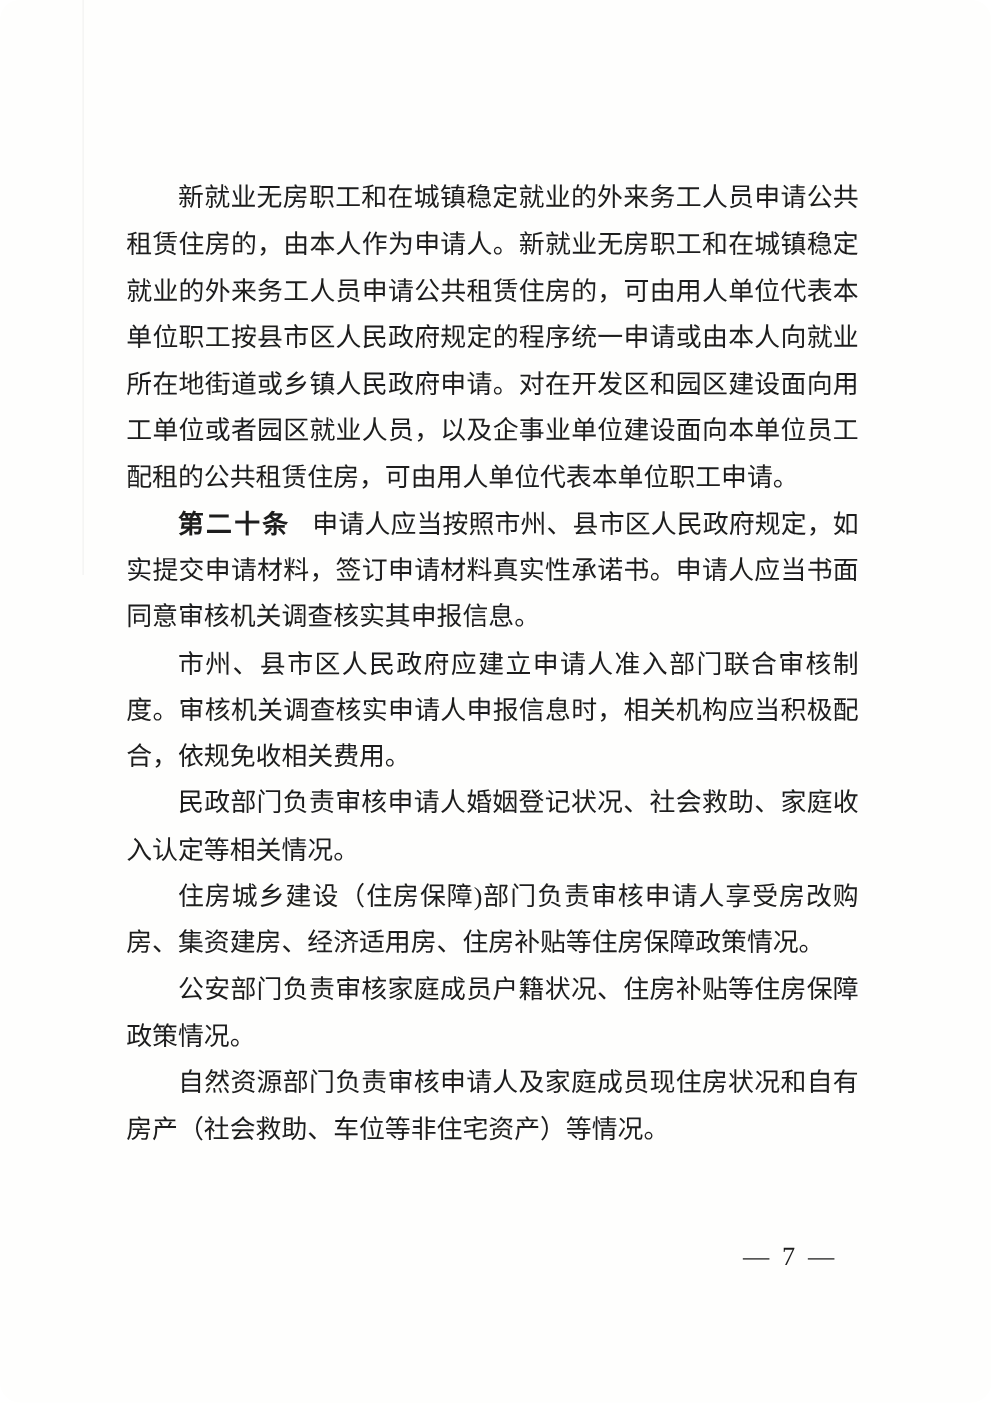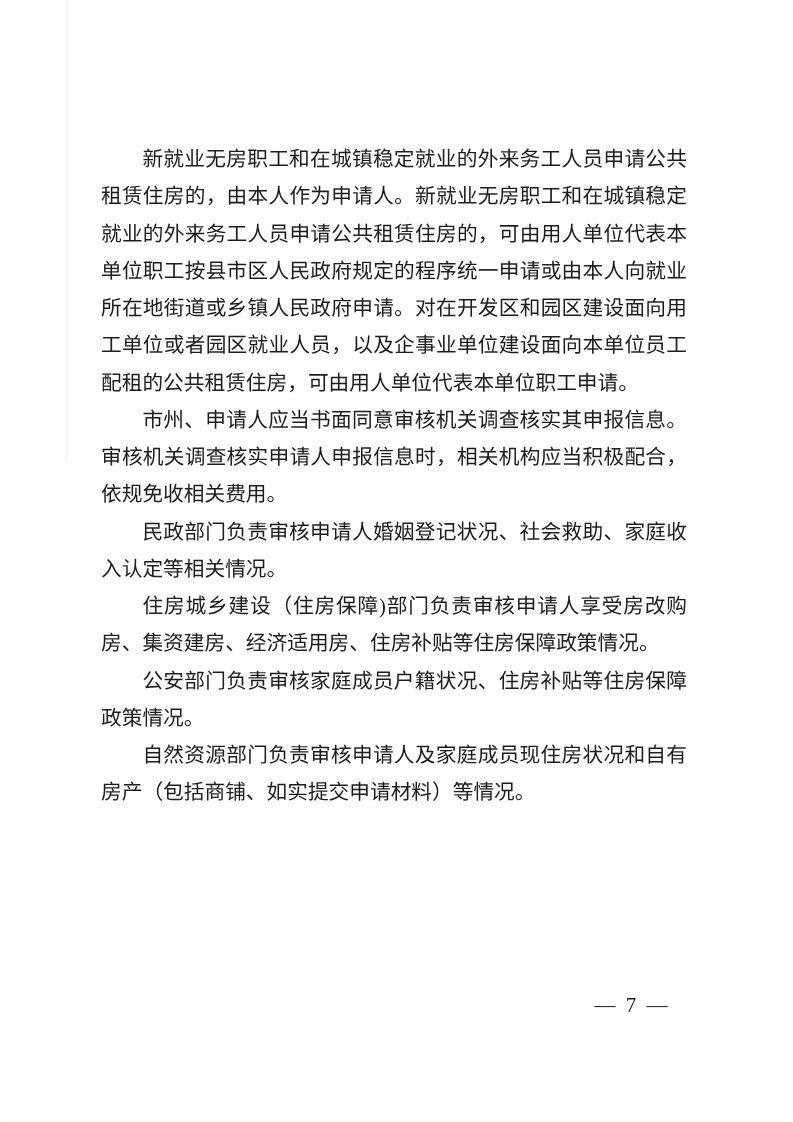--- a/index.html
+++ b/index.html
@@ -66,27 +66,28 @@
 </head>
 <body>
 
 <div class="page">
   <div class="scan-line"></div>
 
   <div class="content">
     <p>新就业无房职工和在城镇稳定就业的外来务工人员申请公共租赁住房的，由本人作为申请人。新就业无房职工和在城镇稳定就业的外来务工人员申请公共租赁住房的，可由用人单位代表本单位职工按县市区人民政府规定的程序统一申请或由本人向就业所在地街道或乡镇人民政府申请。对在开发区和园区建设面向用工单位或者园区就业人员，以及企事业单位建设面向本单位员工配租的公共租赁住房，可由用人单位代表本单位职工申请。</p>
 
 
+    <p><span class="article-no">第二十条</span><span>申请人应当按照市州、县市区人民政府规定，如实提交申请材料，签订申请材料真实性承诺书。申请人应当书面同意审核机关调查核实其申报信息。</span></p>
 
-    <p>市州、申请人应当书面同意审核机关调查核实其申报信息。审核机关调查核实申请人申报信息时，相关机构应当积极配合，依规免收相关费用。</p>
+    <p>市州、县市区人民政府应建立申请人准入部门联合审核制度。审核机关调查核实申请人申报信息时，相关机构应当积极配合，依规免收相关费用。</p>
 
     <p>民政部门负责审核申请人婚姻登记状况、社会救助、家庭收入认定等相关情况。</p>
 
     <p>住房城乡建设（住房保障)部门负责审核申请人享受房改购房、集资建房、经济适用房、住房补贴等住房保障政策情况。</p>
 
     <p>公安部门负责审核家庭成员户籍状况、住房补贴等住房保障政策情况。</p>
 
-    <p>自然资源部门负责审核申请人及家庭成员现住房状况和自有房产（包括商铺、如实提交申请材料）等情况。</p>
+    <p>自然资源部门负责审核申请人及家庭成员现住房状况和自有房产（社会救助、车位等非住宅资产）等情况。</p>
 
   </div>
 
   <div class="page-number">— 7 —</div>
 </div>
 
 </body></html>

